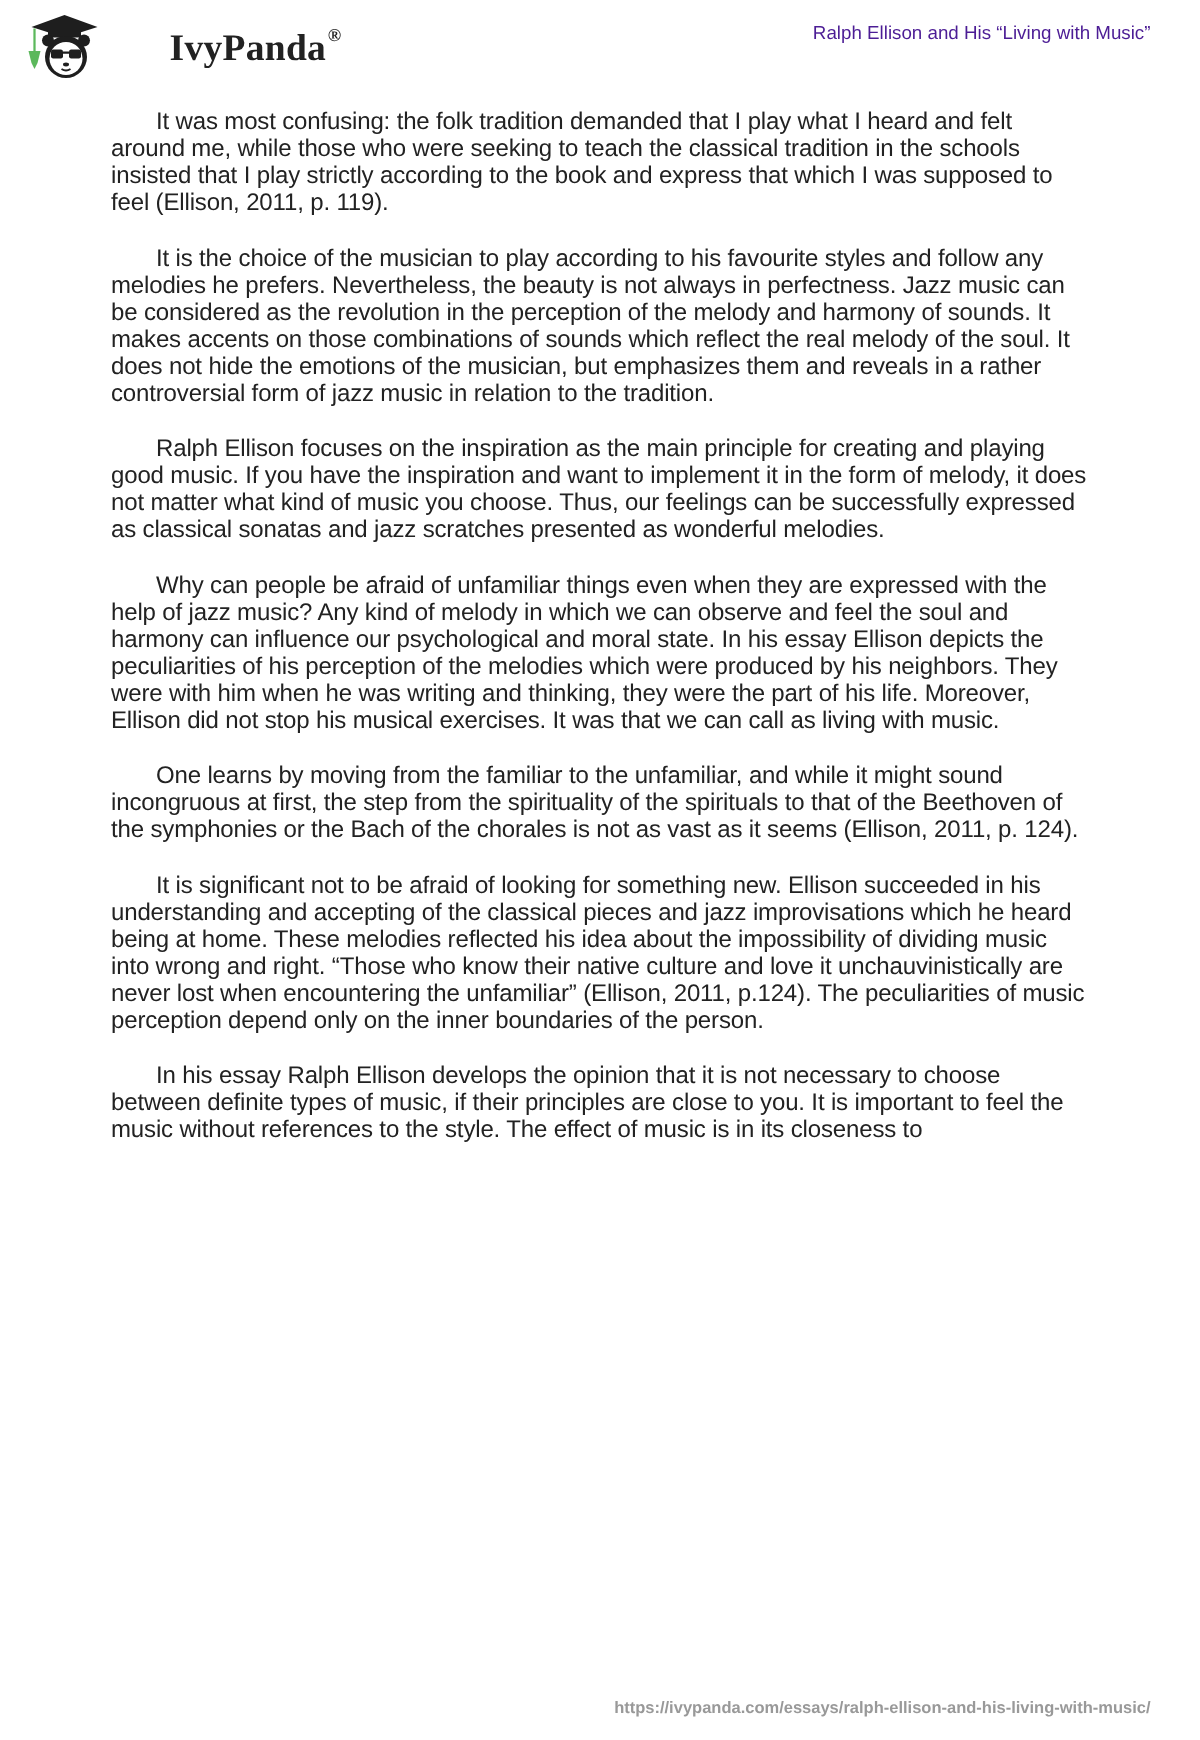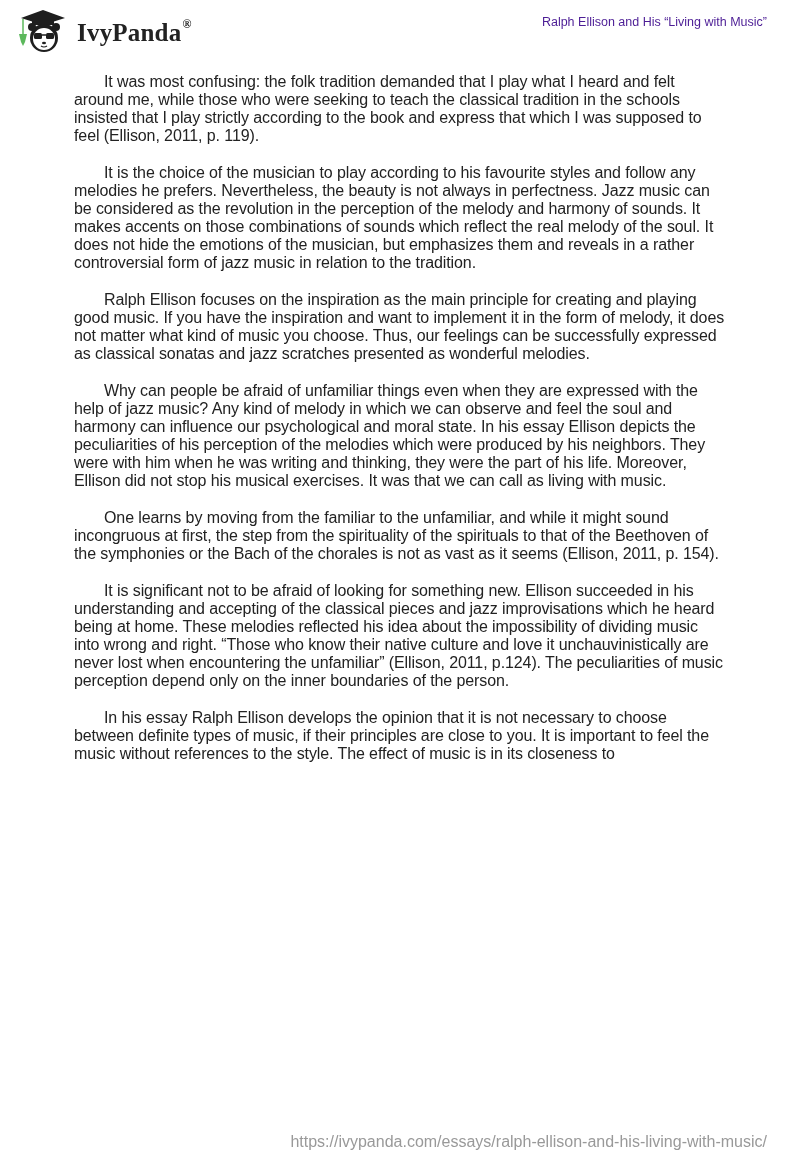--- a/index.html
+++ b/index.html
@@ -1,25 +1,25 @@
 <!DOCTYPE html>
 <html><head>
 <meta charset="utf-8">
 <style>
   html, body { margin: 0; padding: 0; background: #ffffff; }
   body { width: 800px; height: 1160px; position: relative; overflow: hidden; font-family: "Liberation Sans", sans-serif; color: #222; }
   .header { position: absolute; top: 0; left: 0; width: 800px; height: 62px; }
-  .logo { position: absolute; left: 17px; top: 8px; display: flex; align-items: center; }
+  .logo { position: absolute; left: 17px; top: 8px; display: flex; align-items: center; gap: 36px; }
   .logo svg { display: block; }
   .brand { font-family: "Liberation Serif", serif; font-weight: bold; font-size: 25px; color: #222; margin-left: 8px; letter-spacing: 0.2px; position: relative; top: 2px; }
   .brand sup { font-size: 12px; position: relative; top: -4px; margin-left: 1px; }
   .doc-title { position: absolute; right: 33px; top: 15px; font-size: 12.5px; color: #4c1d95; }
   .content { position: absolute; left: 74px; top: 73px; width: 652px; }
   .content p { margin: 0 0 19px 0; font-size: 16px; line-height: 18px; text-indent: 30px; color: #222; letter-spacing: -0.1px; }
-  .footer-url { position: absolute; right: 33px; top: 1133px; font-size: 16px; color: #999; }
+  .footer-url { position: absolute; right: 33px; top: 1133px; font-size: 11px; color: #999; font-weight: bold; }
 </style>
 </head>
 <body>
 
 <div class="header">
   <div class="logo">
     <svg width="52" height="46" viewBox="0 0 52 46">
 
       <polygon points="4,10 26,2 48,10 26,17" fill="#1e1e1e"></polygon>
       <rect x="15" y="11" width="22" height="6" fill="#1e1e1e"></rect>
@@ -42,18 +42,18 @@
     <span class="brand"><span>IvyPanda</span><sup>®</sup></span>
   </div>
   <div class="doc-title">Ralph Ellison and His “Living with Music”</div>
 </div>
 
 <div class="content">
   <p>It was most confusing: the folk tradition demanded that I play what I heard and felt around me, while those who were seeking to teach the classical tradition in the schools insisted that I play strictly according to the book and express that which I was supposed to feel (Ellison, 2011, p. 119).</p>
   <p>It is the choice of the musician to play according to his favourite styles and follow any melodies he prefers. Nevertheless, the beauty is not always in perfectness. Jazz music can be considered as the revolution in the perception of the melody and harmony of sounds. It makes accents on those combinations of sounds which reflect the real melody of the soul. It does not hide the emotions of the musician, but emphasizes them and reveals in a rather controversial form of jazz music in relation to the tradition.</p>
   <p>Ralph Ellison focuses on the inspiration as the main principle for creating and playing good music. If you have the inspiration and want to implement it in the form of melody, it does not matter what kind of music you choose. Thus, our feelings can be successfully expressed as classical sonatas and jazz scratches presented as wonderful melodies.</p>
   <p>Why can people be afraid of unfamiliar things even when they are expressed with the help of jazz music? Any kind of melody in which we can observe and feel the soul and harmony can influence our psychological and moral state. In his essay Ellison depicts the peculiarities of his perception of the melodies which were produced by his neighbors. They were with him when he was writing and thinking, they were the part of his life. Moreover, Ellison did not stop his musical exercises. It was that we can call as living with music.</p>
-  <p>One learns by moving from the familiar to the unfamiliar, and while it might sound incongruous at first, the step from the spirituality of the spirituals to that of the Beethoven of the symphonies or the Bach of the chorales is not as vast as it seems (Ellison, 2011, p. 154).</p>
+  <p>One learns by moving from the familiar to the unfamiliar, and while it might sound incongruous at first, the step from the spirituality of the spirituals to that of the Beethoven of the symphonies or the Bach of the chorales is not as vast as it seems (Ellison, 2011, p. 124).</p>
   <p>It is significant not to be afraid of looking for something new. Ellison succeeded in his understanding and accepting of the classical pieces and jazz improvisations which he heard being at home. These melodies reflected his idea about the impossibility of dividing music into wrong and right. “Those who know their native culture and love it unchauvinistically are never lost when encountering the unfamiliar” (Ellison, 2011, p.124). The peculiarities of music perception depend only on the inner boundaries of the person.</p>
   <p>In his essay Ralph Ellison develops the opinion that it is not necessary to choose between definite types of music, if their principles are close to you. It is important to feel the music without references to the style. The effect of music is in its closeness to</p>
 </div>
 
 <div class="footer-url">https://ivypanda.com/essays/ralph-ellison-and-his-living-with-music/</div>
 
 </body></html>

